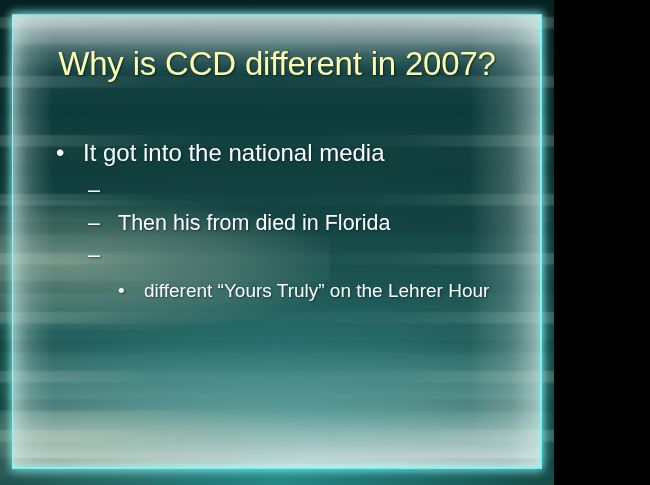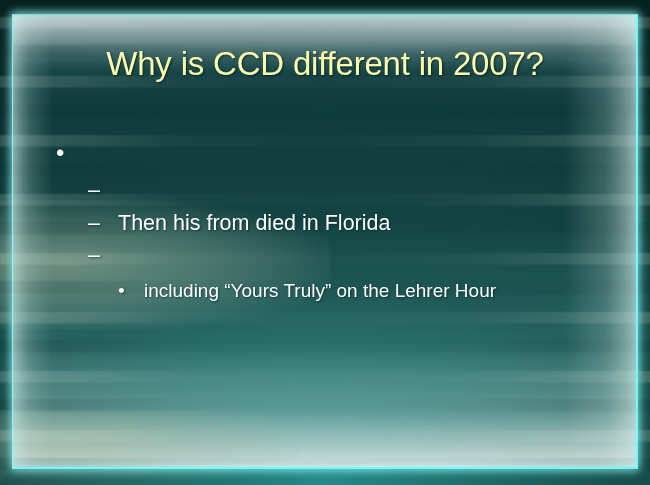--- a/index.html
+++ b/index.html
@@ -3,21 +3,21 @@
 <meta charset="utf-8">
 <style>
   html, body {
     margin: 0;
     padding: 0;
     background: #000;
   }
 
   #slide {
     position: relative;
-    width: 650px;
+    width: 554px;
     height: 485px;
     overflow: hidden;
     font-family: "Liberation Sans", sans-serif;
     
     background:
       radial-gradient(120% 90% at 50% 100%, rgba(40,150,150,0.85) 0%, rgba(20,80,80,0.35) 45%, rgba(6,26,26,0.0) 75%),
       linear-gradient(180deg, #06211f 0%, #0a2b2a 18%, #13403d 55%, #1d4f48 78%, #17403a 100%);
   }
 
   
@@ -232,35 +232,36 @@
   </div>
 
   <div class="content">
 
     <div id="slide-title">Why is CCD different in 2007?</div>
 
     <div class="body-list">
 
       <div class="bullet-row lvl1">
         <span class="marker">•</span>
+        <span class="text">It got into the national media</span>
       </div>
 
       <div class="bullet-row lvl2">
         <span class="marker">–</span>
       </div>
 
       <div class="bullet-row lvl2">
         <span class="marker">–</span>
         <span class="text">Then his from died in Florida</span>
       </div>
 
       <div class="bullet-row lvl2">
         <span class="marker">–</span>
       </div>
 
       <div class="bullet-row lvl3">
         <span class="marker">•</span>
-        <span class="text">including “Yours Truly” on the Lehrer Hour</span>
+        <span class="text">different “Yours Truly” on the Lehrer Hour</span>
       </div>
 
     </div>
   </div>
 </div>
 
 </body></html>

